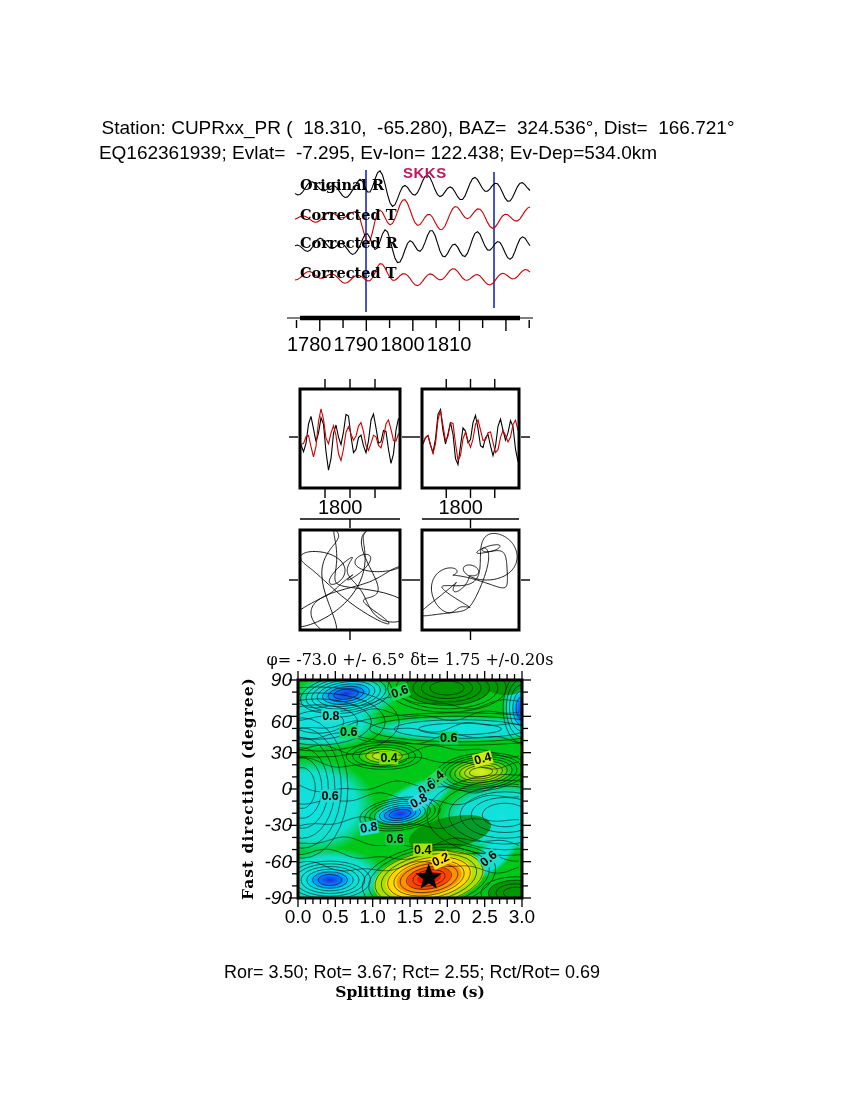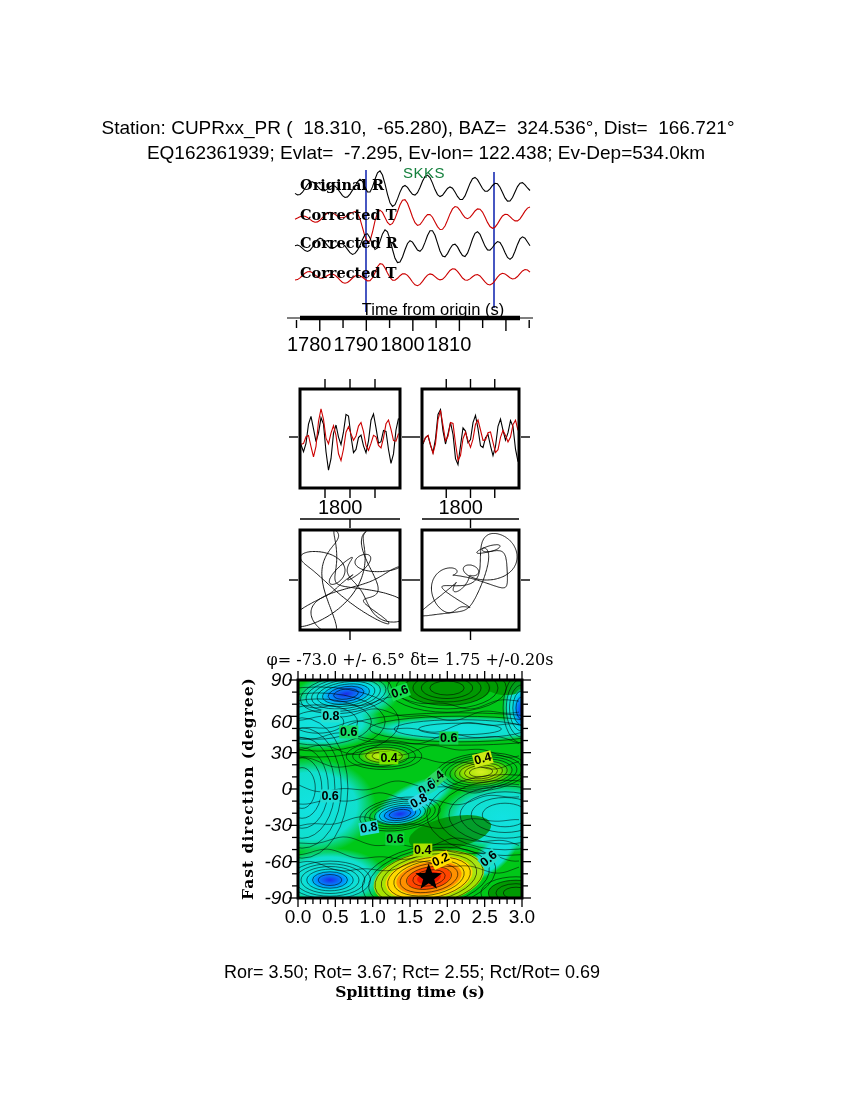--- a/index.html
+++ b/index.html
@@ -2,22 +2,22 @@
 <html><head>
 <meta charset="utf-8">
 <style>
   html,body{margin:0;padding:0;background:#ffffff;}
   #page{position:relative;width:850px;height:1100px;background:#fff;overflow:hidden;
         font-family:"Liberation Sans",sans-serif;color:#000;}
   #fig-svg{position:absolute;left:0;top:0;}
   .abs{position:absolute;white-space:pre;}
   .hdr{font-size:19px;text-align:center;}
   #h1{left:0;top:117px;width:836px;}
-  #h2{left:0;top:142px;width:756px;margin-left:48px;}
-  #skks{left:403px;top:164px;font-size:15px;font-weight:normal;letter-spacing:.5px;color:#15803d;}
+  #h2{left:0;top:142px;width:756px;}
+  #skks{left:403px;top:164px;font-size:15px;font-weight:bold;letter-spacing:.5px;color:#be185d;}
   .trace-lab{position:absolute;left:300px;font-family:"DejaVu Serif","Liberation Serif",serif;
              font-weight:bold;font-size:14.5px;white-space:pre;}
   #tlab{left:333px;top:300px;width:200px;text-align:center;font-size:16.5px;}
   .tickLab{position:absolute;width:64px;margin-left:-32px;font-size:20px;white-space:pre;}
   #ctitle{left:250px;top:650px;width:320px;text-align:center;font-size:16px;font-weight:normal;
           font-family:"DejaVu Serif","Liberation Serif",serif;}
   #cylab{left:247px;top:789px;width:260px;margin-left:-130px;margin-top:-10px;text-align:center;
          transform:rotate(-90deg);font-size:15.5px;font-weight:bold;letter-spacing:1px;
          font-family:"DejaVu Serif","Liberation Serif",serif;}
   #cxlab{left:310px;top:935px;width:200px;text-align:center;font-size:15.5px;font-weight:bold;
@@ -380,21 +380,20 @@
 
 <div class="abs hdr" id="h1">Station: CUPRxx_PR (  18.310,  -65.280), BAZ=  324.536°, Dist=  166.721°</div>
 <div class="abs hdr" id="h2">EQ162361939; Evlat=  -7.295, Ev-lon= 122.438; Ev-Dep=534.0km</div>
 <div class="abs" id="skks">SKKS</div>
 <div id="trace-labels">
       <div class="trace-lab" style="top: 176px;">Original R</div>
       <div class="trace-lab" style="top: 206px;">Corrected T</div>
       <div class="trace-lab" style="top: 234px;">Corrected R</div>
       <div class="trace-lab" style="top: 264px;">Corrected T</div>
     </div>
-<div class="abs" id="tlab">Time from origin (s)</div>
 <div id="seis-ticks">
       <div class="tickLab" style="left: 319px; top: 333px;">1780</div>
       <div class="tickLab" style="left: 365.6px; top: 333px;">1790</div>
       <div class="tickLab" style="left: 412.2px; top: 333px;">1800</div>
       <div class="tickLab" style="left: 458.8px; top: 333px;">1810</div>
     </div>
 <div id="cmp-ticks">
       <div class="tickLab" style="left: 350px; top: 496px;">1800</div>
       <div class="tickLab" style="left: 470.5px; top: 496px;">1800</div>
     </div>

